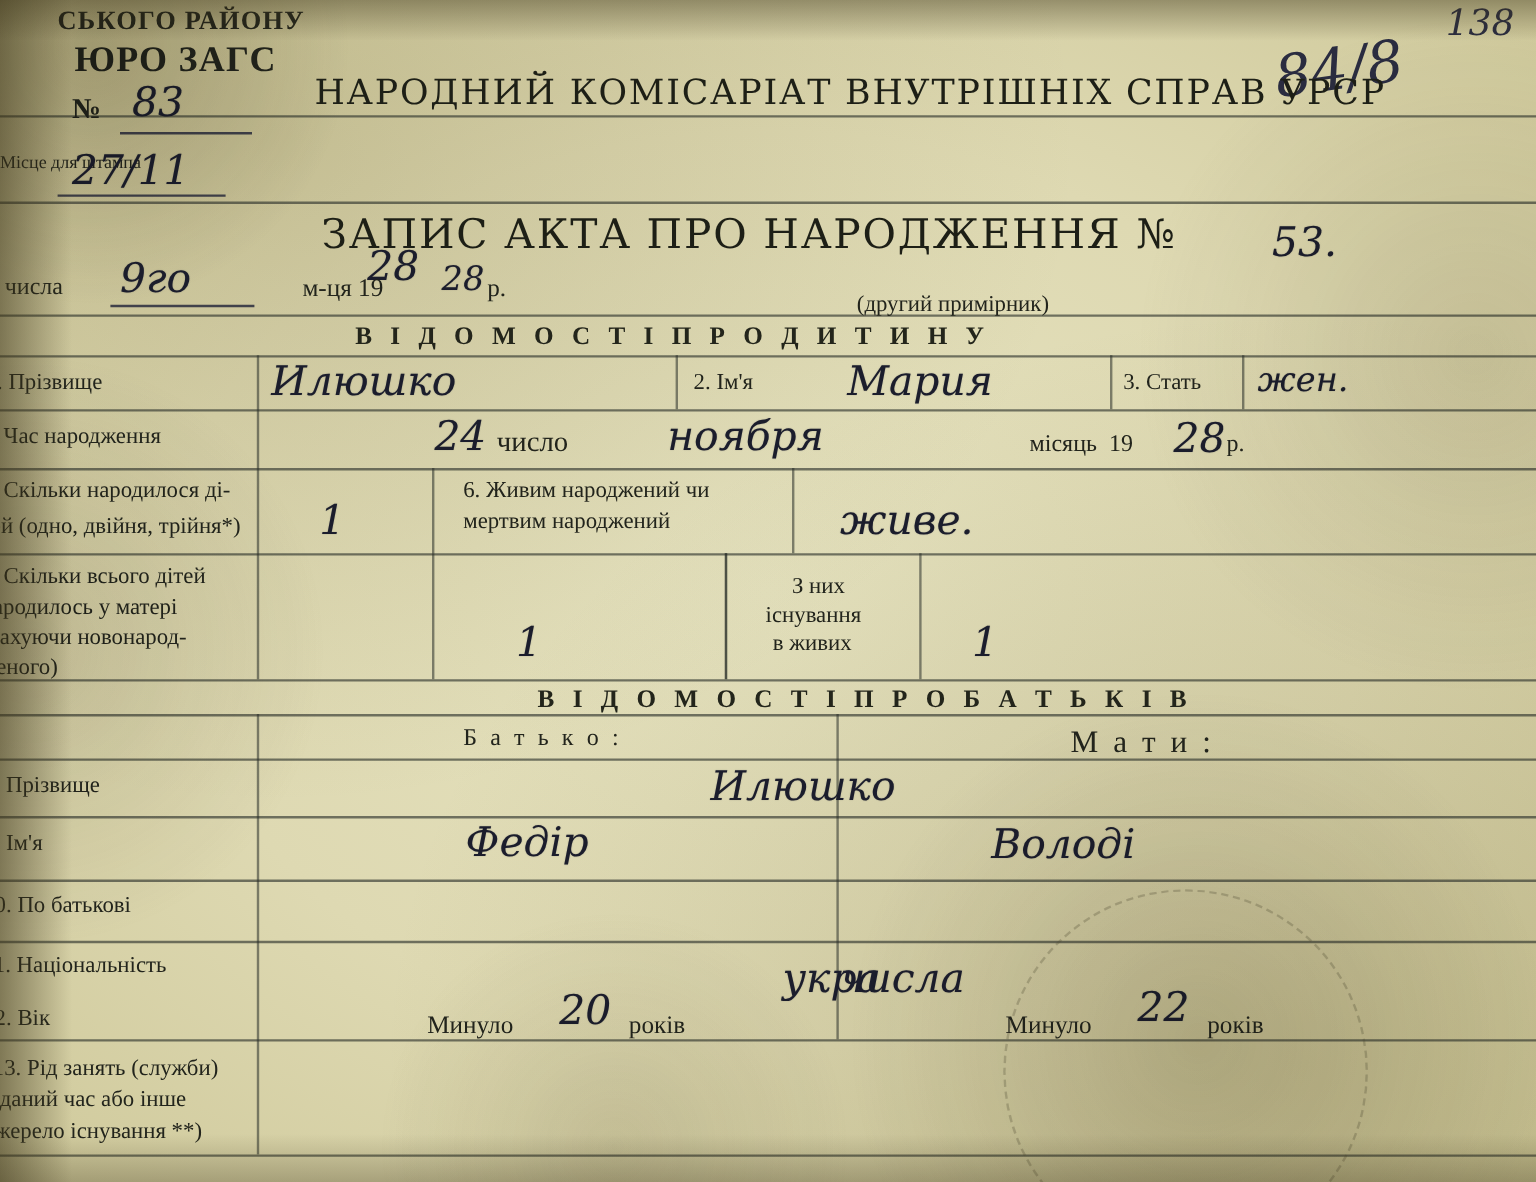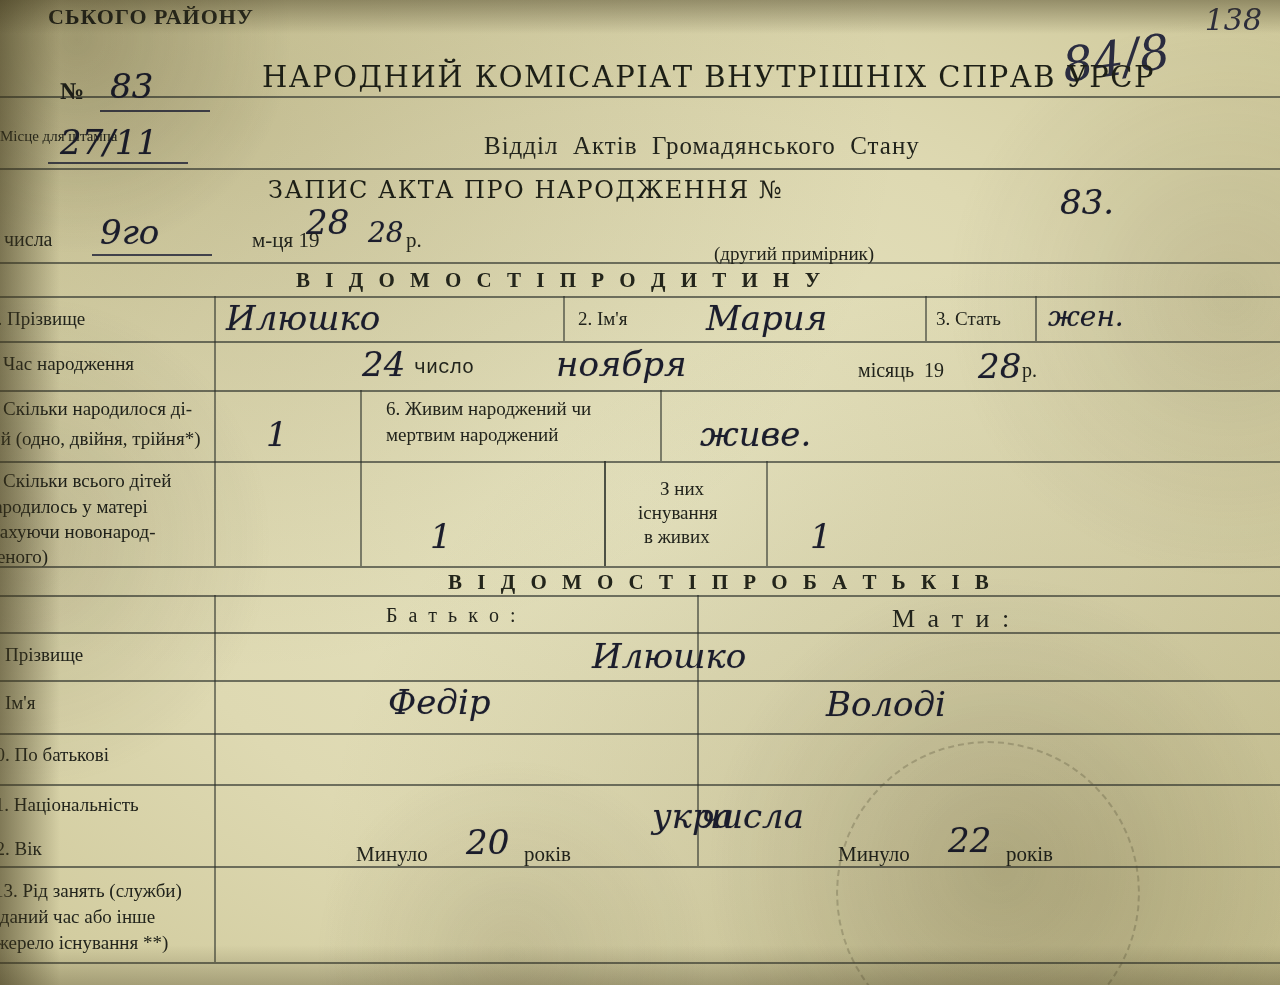--- a/index.html
+++ b/index.html
@@ -150,61 +150,61 @@
   <div class="vline" style="left:925px; top:296px; height:45px;"></div>
   <div class="vline" style="left:1035px; top:296px; height:45px;"></div>
   <div class="vline" style="left:214px; top:595px; height:271px;"></div>
   <div class="vline" style="left:697px; top:595px; height:271px;"></div>
   <div class="vline" style="left:214px; top:866px; height:96px;"></div>
   <div class="vline thin" style="left:604px; top:461px; height:0;"></div>
 
   <div class="vline" style="left:604px; top:461px; height:105px;"></div>
 
   <div class="pr bold" style="left:48px; top:4px; font-size:22px; letter-spacing:1px;">СЬКОГО РАЙОНУ</div>
+  <div class="pr bold" style="left:62px; top:33px; font-size:30px; letter-spacing:1px;">ЮРО ЗАГС</div>
   <div class="pr bold" style="left:60px; top:78px; font-size:24px;">№</div>
   <div class="hw big" style="left:110px; top:66px;">83</div>
   <div class="underline-hw" style="left:100px; top:110px; width:110px;"></div>
 
   <div class="pr small" style="left:0px; top:128px;">Місце для штампа</div>
   <div class="hw big" style="left:60px; top:122px;">27/11</div>
   <div class="underline-hw" style="left:48px; top:162px; width:140px;"></div>
 
   <div class="pr" style="left:4px; top:228px; font-size:20px;">числа</div>
   <div class="hw big" style="left:100px; top:212px;">9го</div>
   <div class="underline-hw" style="left:92px; top:254px; width:120px;"></div>
 
   <div class="corner-num" style="right:18px; top:2px; font-size:30px;">138</div>
   <div class="corner-num" style="right:110px; top:30px; font-size:48px; transform:rotate(-8deg);">84/8</div>
 
   <div class="title-main" style="position:absolute; left:262px; top:60px; font-size:29px;">НАРОДНИЙ  КОМІСАРІАТ  ВНУТРІШНІХ  СПРАВ  УРСР</div>
 
-  <div class="pr" style="left:484px; top:132px; font-size:25px; letter-spacing:1px;">Відділ  Актів  Громадянського  Стану</div>
-
-  <div class="title-main" style="position:absolute; left:268px; top:176px; font-size:24px;">ЗАПИС АКТА ПРО НАРОДЖЕННЯ №</div>
-  <div class="hw big" style="left:1060px; top:182px;">83.</div>
+
+  <div class="title-main" style="position:absolute; left:268px; top:176px; font-size:34px;">ЗАПИС АКТА ПРО НАРОДЖЕННЯ №</div>
+  <div class="hw big" style="left:1060px; top:182px;">53.</div>
 
   <div class="hw big" style="left:306px; top:202px;">28</div>
   <div class="pr" style="left:252px; top:228px; font-size:21px;">м-ця 19</div>
   <div class="hw med" style="left:368px; top:216px;">28</div>
   <div class="pr" style="left:406px; top:228px; font-size:21px;">р.</div>
 
   <div class="pr" style="left:714px; top:243px; font-size:19px;">(другий примірник)</div>
 
   <div class="sect" style="position:absolute; left:296px; top:268px; font-size:21px;">В І Д О М О С Т І   П Р О   Д И Т И Н У</div>
 
   <div class="pr" style="left:-12px; top:308px; font-size:19px;">1. Прізвище</div>
   <div class="hw big" style="left:226px; top:298px;">Илюшко</div>
   <div class="pr" style="left:578px; top:308px; font-size:19px;">2. Ім'я</div>
   <div class="hw big" style="left:706px; top:298px;">Мария</div>
   <div class="pr" style="left:936px; top:308px; font-size:19px;">3. Стать</div>
   <div class="hw med" style="left:1048px; top:300px;">жен.</div>
 
   <div class="pr" style="left:-16px; top:353px; font-size:19px;">4. Час народження</div>
   <div class="hw big" style="left:362px; top:344px;">24</div>
-  <div class="pr" style="left:414px; top:356px; font-size:20px;font-family:Liberation Mono, monospace;">число</div>
+  <div class="pr" style="left:414px; top:356px; font-size:24px;">число</div>
   <div class="hw big" style="left:556px; top:344px;">ноября</div>
   <div class="pr" style="left:858px; top:359px; font-size:20px;">місяць  19</div>
   <div class="hw big" style="left:978px; top:346px;">28</div>
   <div class="pr" style="left:1022px; top:359px; font-size:20px;">р.</div>
 
   <div class="pr" style="left:-16px; top:398px; font-size:19px;">5. Скільки народилося ді-</div>
   <div class="pr" style="left:-16px; top:428px; font-size:19px;">тей (одно, двійня, трійня*)</div>
   <div class="hw big" style="left:266px; top:414px;">1</div>
   <div class="pr" style="left:386px; top:398px; font-size:19px;">6. Живим народжений чи</div>
   <div class="pr" style="left:386px; top:424px; font-size:19px;text-align:center;">мертвим народжений</div>

